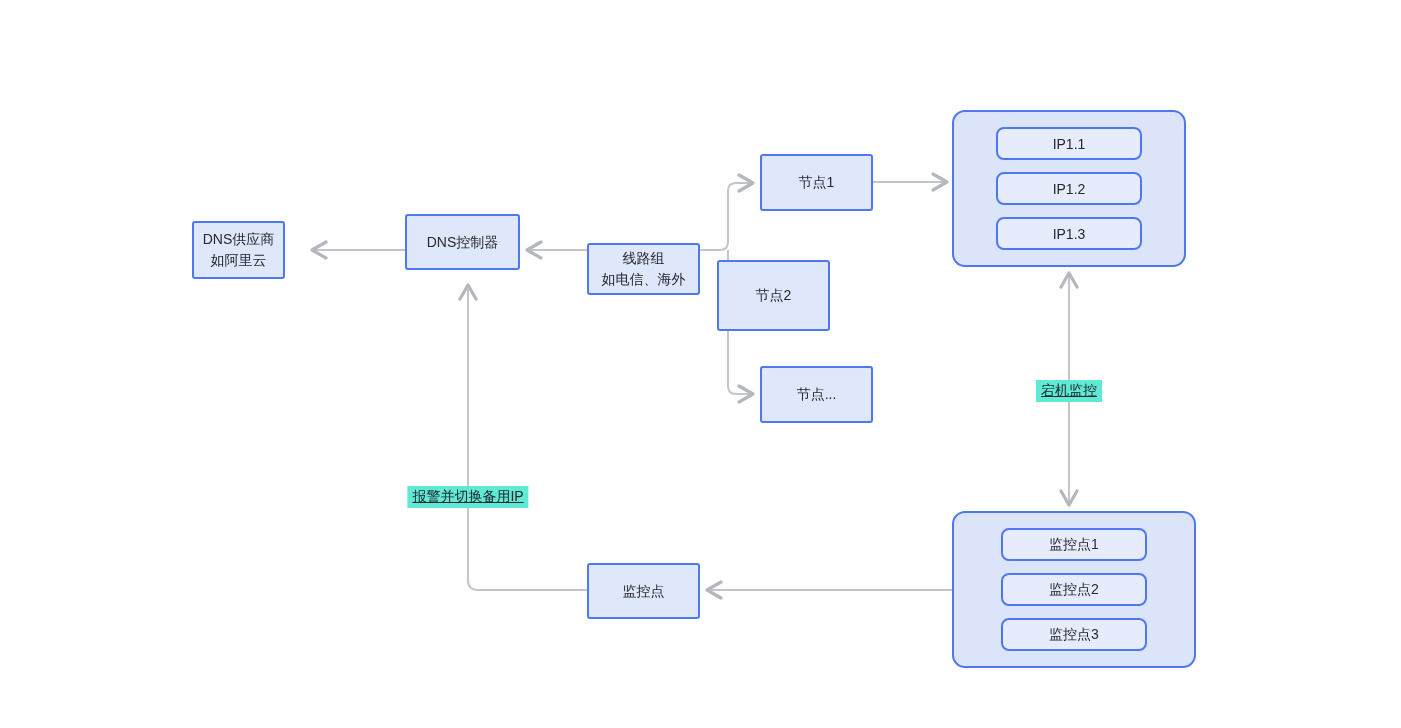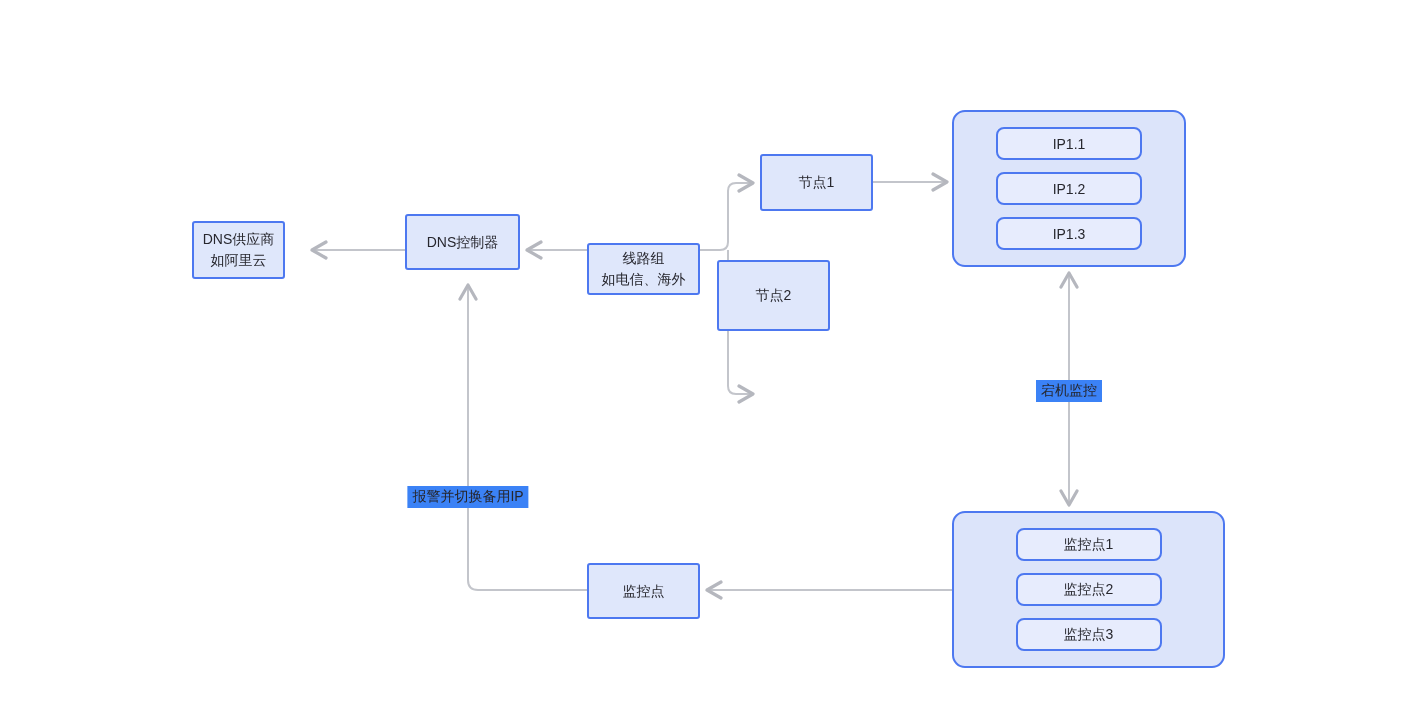--- a/index.html
+++ b/index.html
@@ -60,25 +60,26 @@
     background: #e7ecfd;
     color: #27272e;
     font-size: 14px;
     display: flex;
     align-items: center;
     justify-content: center;
   }
   .edge-label {
     position: absolute;
     transform: translate(-50%, -50%);
-    background: #3b82f6;
+    background: #5eead4;
     padding: 2px 5px;
     color: #26262c;
     font-size: 14px;
     white-space: nowrap;
+    text-decoration: underline;
   }
 </style>
 </head>
 <body>
 
 <div class="canvas">
 
   <svg class="edges" viewBox="0 0 1401 728" xmlns="http://www.w3.org/2000/svg">
     <defs>
       <marker id="arrow" viewBox="0 0 10 10" refX="8" refY="5" markerWidth="10" markerHeight="10" orient="auto-start-reverse">
@@ -122,34 +123,37 @@
   </div>
 
   <div class="box" style="left:760px; top:154px; width:113px; height:57px;">
     <span>节点1</span>
   </div>
 
   <div class="box" style="left:717px; top:260px; width:113px; height:71px;">
     <span>节点2</span>
   </div>
 
+  <div class="box" style="left:760px; top:366px; width:113px; height:57px;">
+    <span>节点...</span>
+  </div>
 
   <div class="container-box" style="left:952px; top:110px; width:234px; height:157px;">
     <div class="inner-box">
       <span>IP1.1</span>
     </div>
     <div class="inner-box">
       <span>IP1.2</span>
     </div>
     <div class="inner-box">
       <span>IP1.3</span>
     </div>
   </div>
 
-  <div class="container-box" style="left:952px; top:511px; width:273px; height:157px;">
+  <div class="container-box" style="left:952px; top:511px; width:244px; height:157px;">
     <div class="inner-box">
       <span>监控点1</span>
     </div>
     <div class="inner-box">
       <span>监控点2</span>
     </div>
     <div class="inner-box">
       <span>监控点3</span>
     </div>
   </div>

